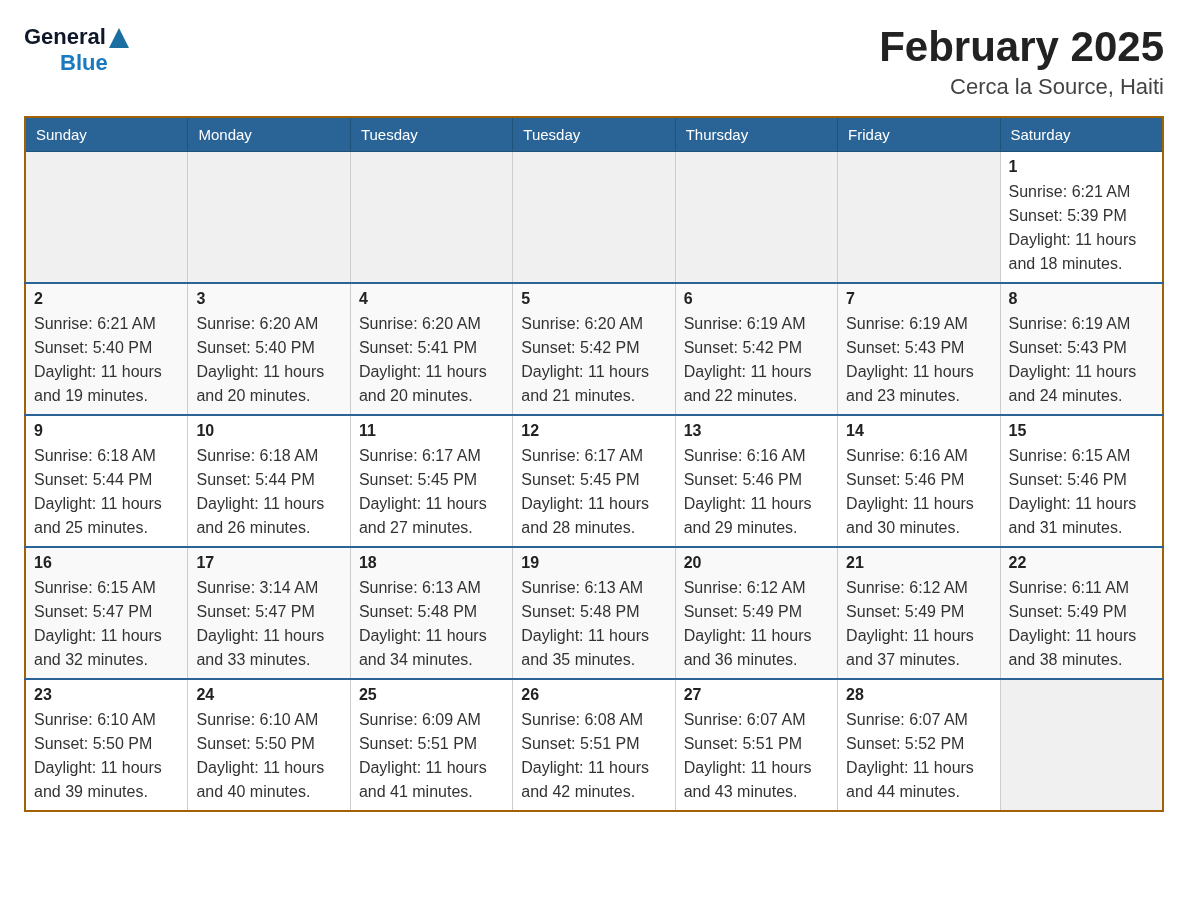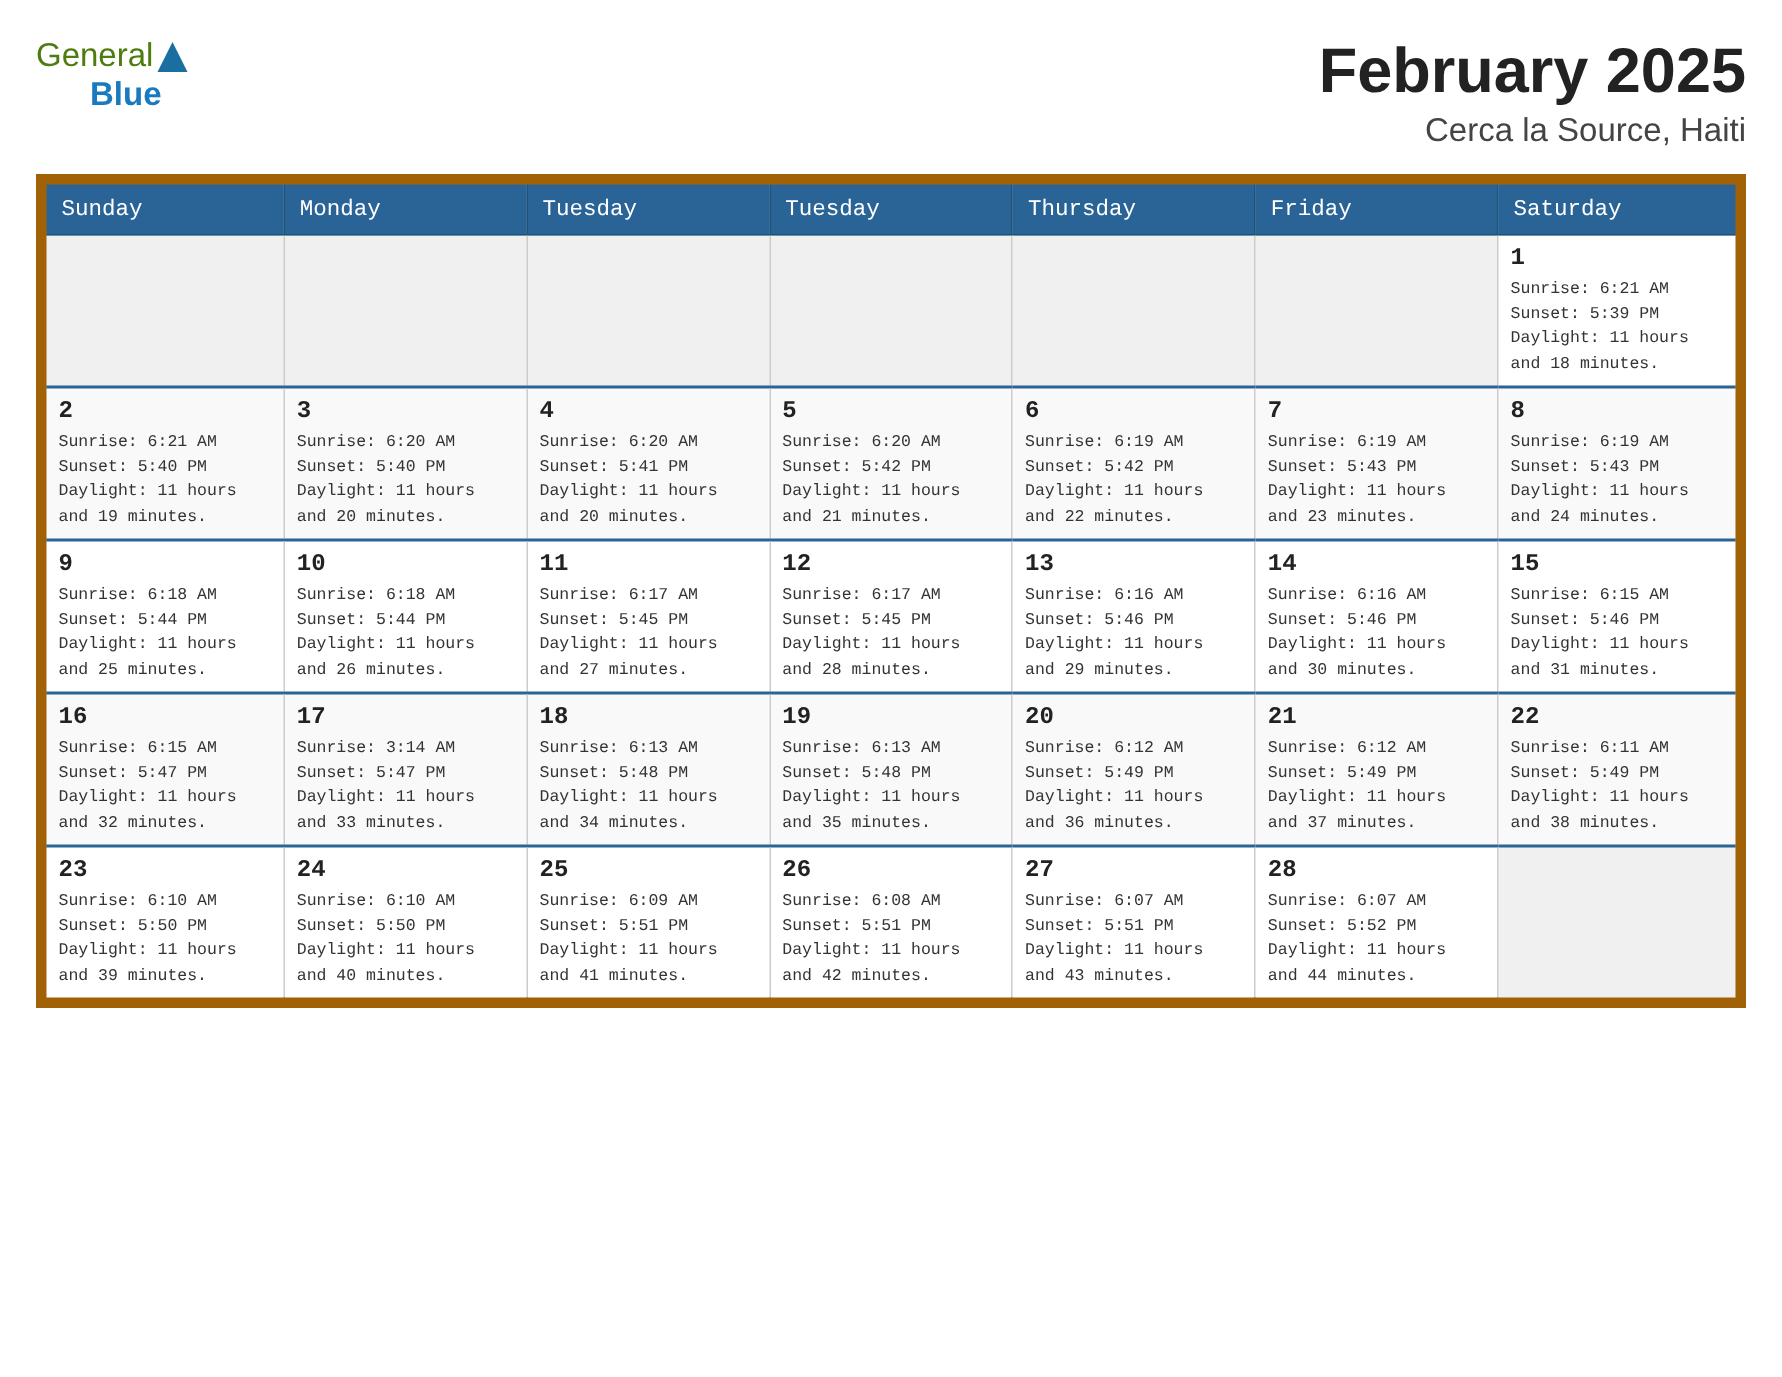--- a/index.html
+++ b/index.html
@@ -26,22 +26,21 @@
       line-height: 1.1;
     }
     .location {
       font-size: 22px;
       color: #444;
       margin-top: 4px;
     }
     .calendar {
       width: 100%;
       border-collapse: collapse;
-      border: 7px solid #a16207;
-      font-family: Liberation Mono, monospace;
+      border: 2px solid #a16207;
     }
     .calendar th {
       background-color: #2a6496;
       color: #fff;
       font-size: 15px;
       font-weight: normal;
       padding: 8px 10px;
       text-align: left;
       border: 1px solid #1e5277;
     }
@@ -59,21 +58,21 @@
       background: #f9f9f9;
     }
     .day-number {
       font-size: 16px;
       font-weight: bold;
       color: #222;
       display: block;
       margin-bottom: 4px;
     }
     .day-info {
-      font-size: 11px;
+      font-size: 16px;
       line-height: 1.5;
       color: #333;
     }
     .empty-cell {
       background: #f0f0f0 !important;
     }
     .row-divider td {
       border-top: 2px solid #2a6496;
     }
     .logo-wrapper {
@@ -90,21 +89,21 @@
       align-items: center;
       margin-left: 4px;
     }
   </style>
 </head>
 <body>
 
 <div class="header">
   <div class="logo-wrapper">
     <div class="logo-line1">
-      <span style="font-size:22px;font-weight:normal;color:#4d7c0f;">General</span>
+      <span style="font-size:22px;font-weight:bold;color:#0f172a;">General</span>
       <span style="display:inline-block;width:0;height:0;border-left:10px solid transparent;border-right:10px solid transparent;border-bottom:20px solid #1a6fa0;margin-left:3px;margin-top:2px;"></span>
     </div>
     <div class="logo-line2">
       <span style="font-size:22px;font-weight:bold;color:#1a7abf;margin-left:32px;">Blue</span>
     </div>
   </div>
   <div class="title-area">
     <div class="month-title">February 2025</div>
     <div class="location">Cerca la Source, Haiti</div>
   </div>

